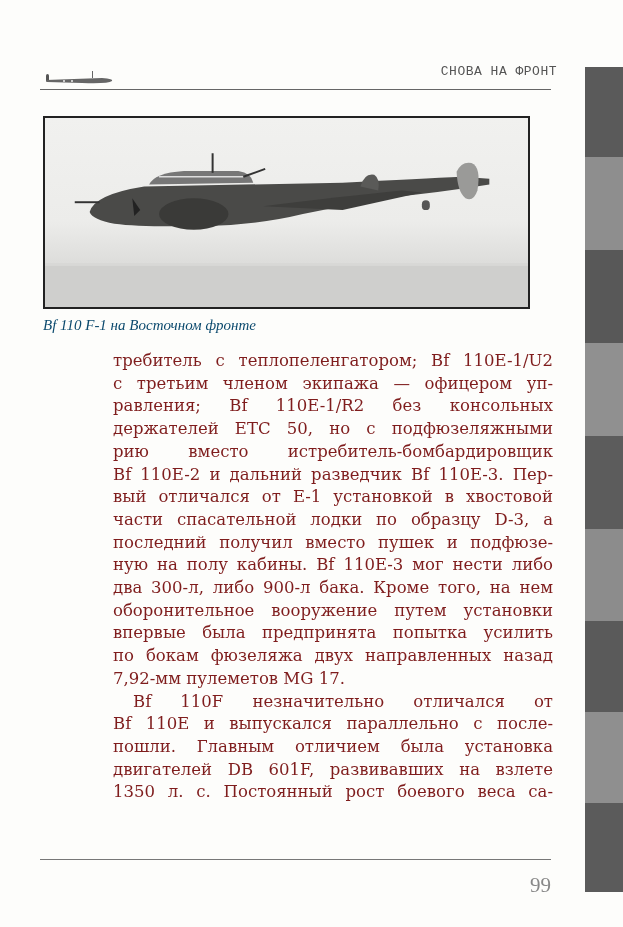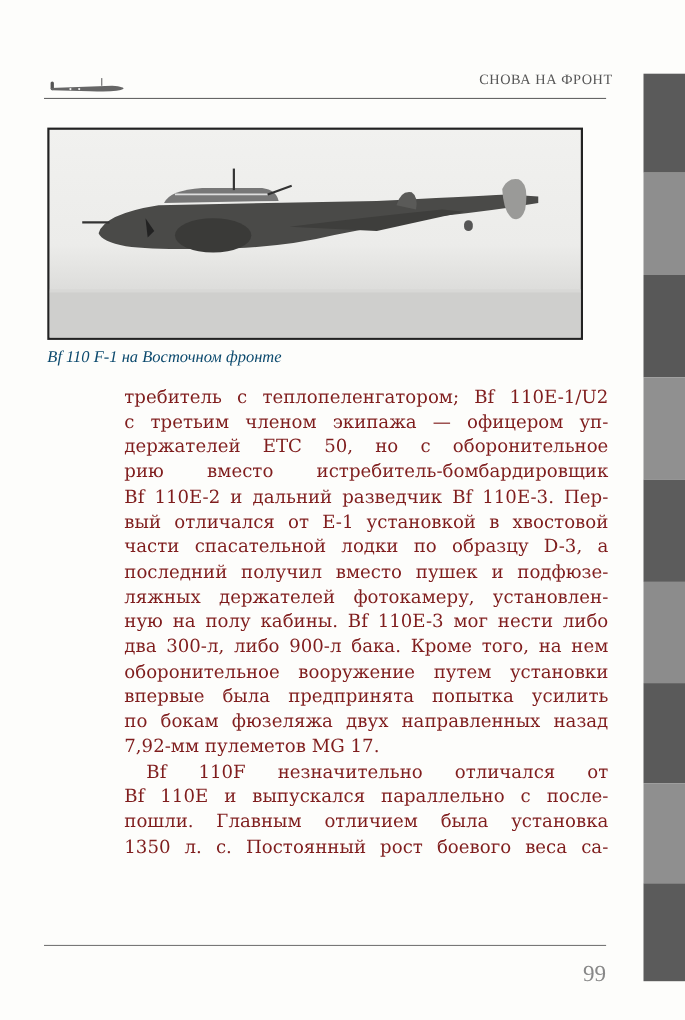--- a/index.html
+++ b/index.html
@@ -4,21 +4,21 @@
 <style>
   html, body { margin: 0; padding: 0; }
   body {
     width: 623px; height: 927px; position: relative; overflow: hidden;
     background: #fdfdfb;
     font-family: "DejaVu Serif", "Liberation Serif", serif;
     color: #1e1e1e;
   }
   .header-title {
     position: absolute; right: 66px; top: 64px;
-    font-family: Liberation Serif, serif;
+    font-family: Liberation Mono, monospace;
     font-size: 13px; letter-spacing: 0.5px; color: #555;
   }
   .header-rule {
     position: absolute; left: 40px; top: 89px; width: 511px; height: 1px; background: #666;
   }
   .header-plane { position: absolute; left: 42px; top: 71px; width: 74px; height: 16px; }
   .side-tabs { position: absolute; left: 585px; top: 67px; width: 38px; height: 825px; }
   .side-tab { width: 100%; }
   .photo {
     position: absolute; left: 43px; top: 116px; width: 487px; height: 193px;
@@ -89,34 +89,35 @@
       <rect x="380" y="84" width="8" height="10" rx="4" fill="#555"></rect>
       <path d="M30 86 L55 86" stroke="#333" stroke-width="2"></path>
       <path d="M88 82 L96 94 L90 100 Z" fill="#222"></path>
     </svg>
   </div>
   <div class="caption">Bf 110 F-1 на Восточном фронте</div>
 
   <div class="body-text" id="body-text">
       <span class="line">требитель с теплопеленгатором; Bf 110E-1/U2</span>
       <span class="line">с третьим членом экипажа — офицером уп-</span>
-      <span class="line">держателей ETC 50, но с оборонительное</span>
+      <span class="line">равления; Bf 110E-1/R2 без консольных</span>
+      <span class="line">держателей ETC 50, но с подфюзеляжными</span>
       <span class="line">рию вместо истребитель-бомбардировщик</span>
       <span class="line">Bf 110E-2 и дальний разведчик Bf 110E-3. Пер-</span>
       <span class="line">вый отличался от E-1 установкой в хвостовой</span>
       <span class="line">части спасательной лодки по образцу D-3, а</span>
       <span class="line">последний получил вместо пушек и подфюзе-</span>
-      <span class="line">ляжных держателей фотокамеру, установлен-</span>
       <span class="line">ную на полу кабины. Bf 110E-3 мог нести либо</span>
       <span class="line">два 300-л, либо 900-л бака. Кроме того, на нем</span>
       <span class="line">оборонительное вооружение путем установки</span>
       <span class="line">впервые была предпринята попытка усилить</span>
       <span class="line">по бокам фюзеляжа двух направленных назад</span>
       <span class="line last">7,92-мм пулеметов MG 17.</span>
       <span class="line indent">Bf 110F незначительно отличался от</span>
       <span class="line">Bf 110E и выпускался параллельно с после-</span>
       <span class="line">пошли. Главным отличием была установка</span>
+      <span class="line">двигателей DB 601F, развивавших на взлете</span>
       <span class="line">1350 л. с. Постоянный рост боевого веса са-</span>
     </div>
 
   <div class="footer-rule"></div>
   <div class="page-number">99</div>
 </div>
 
 </body></html>

